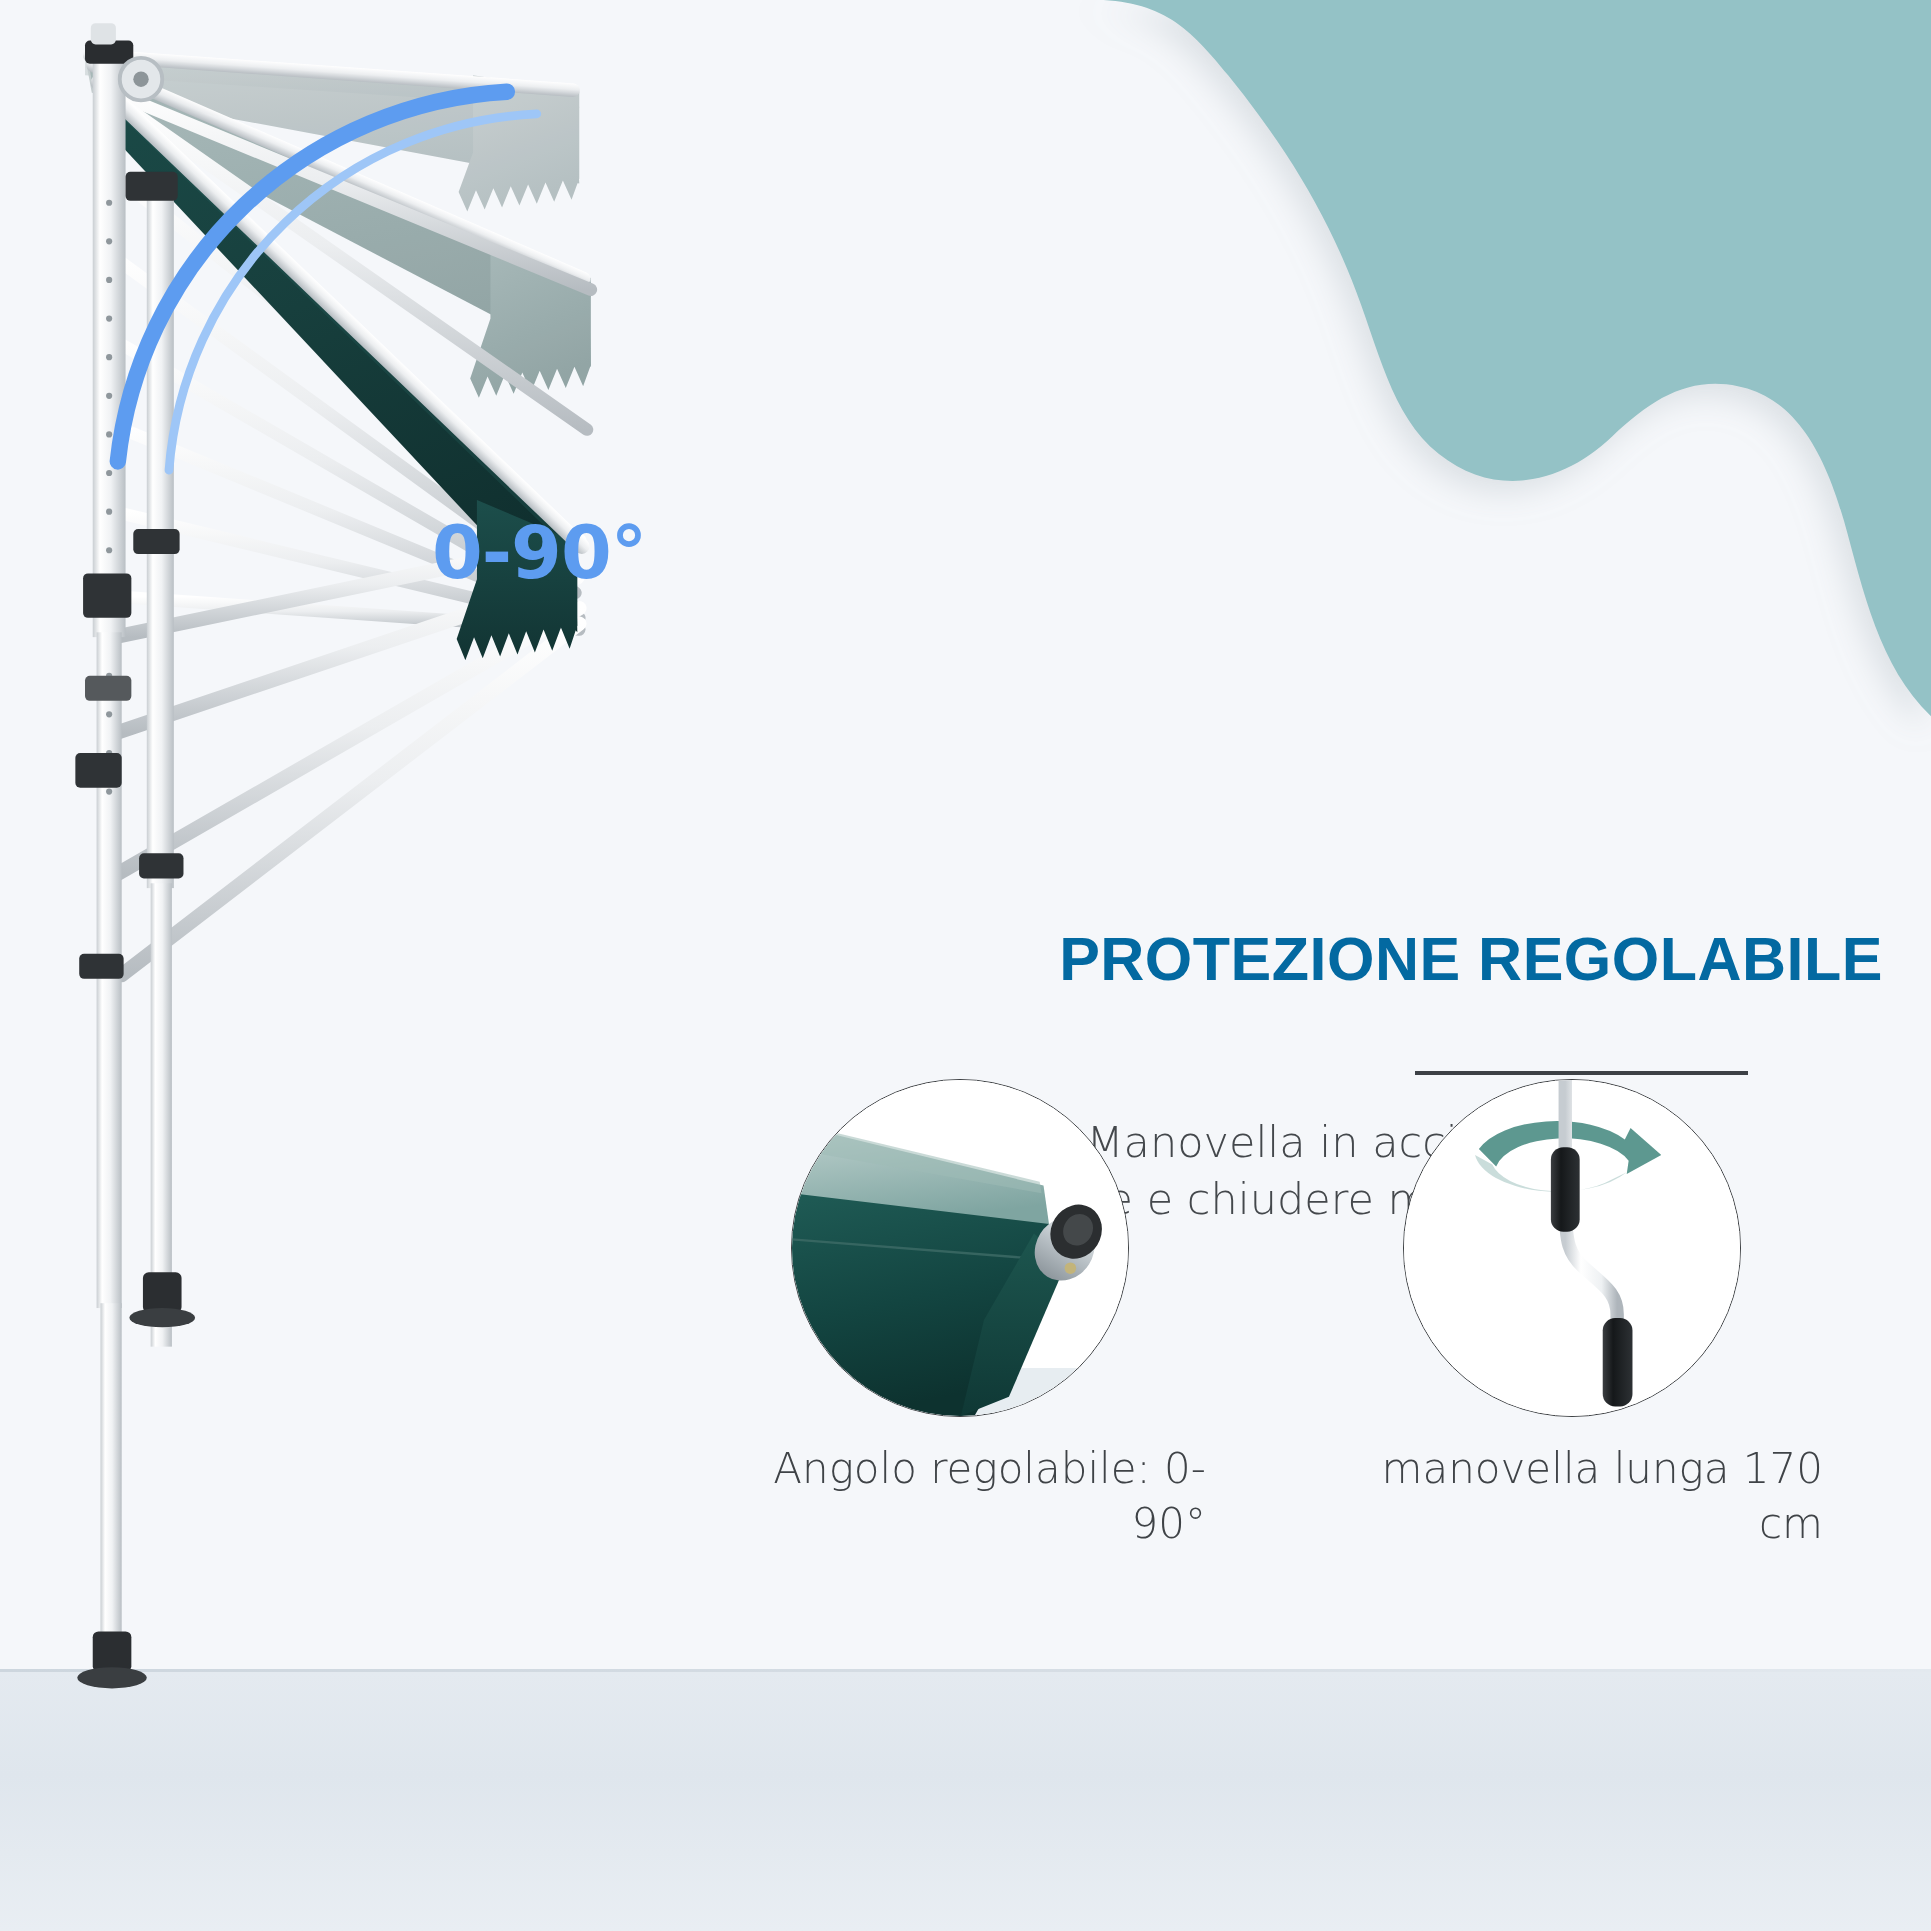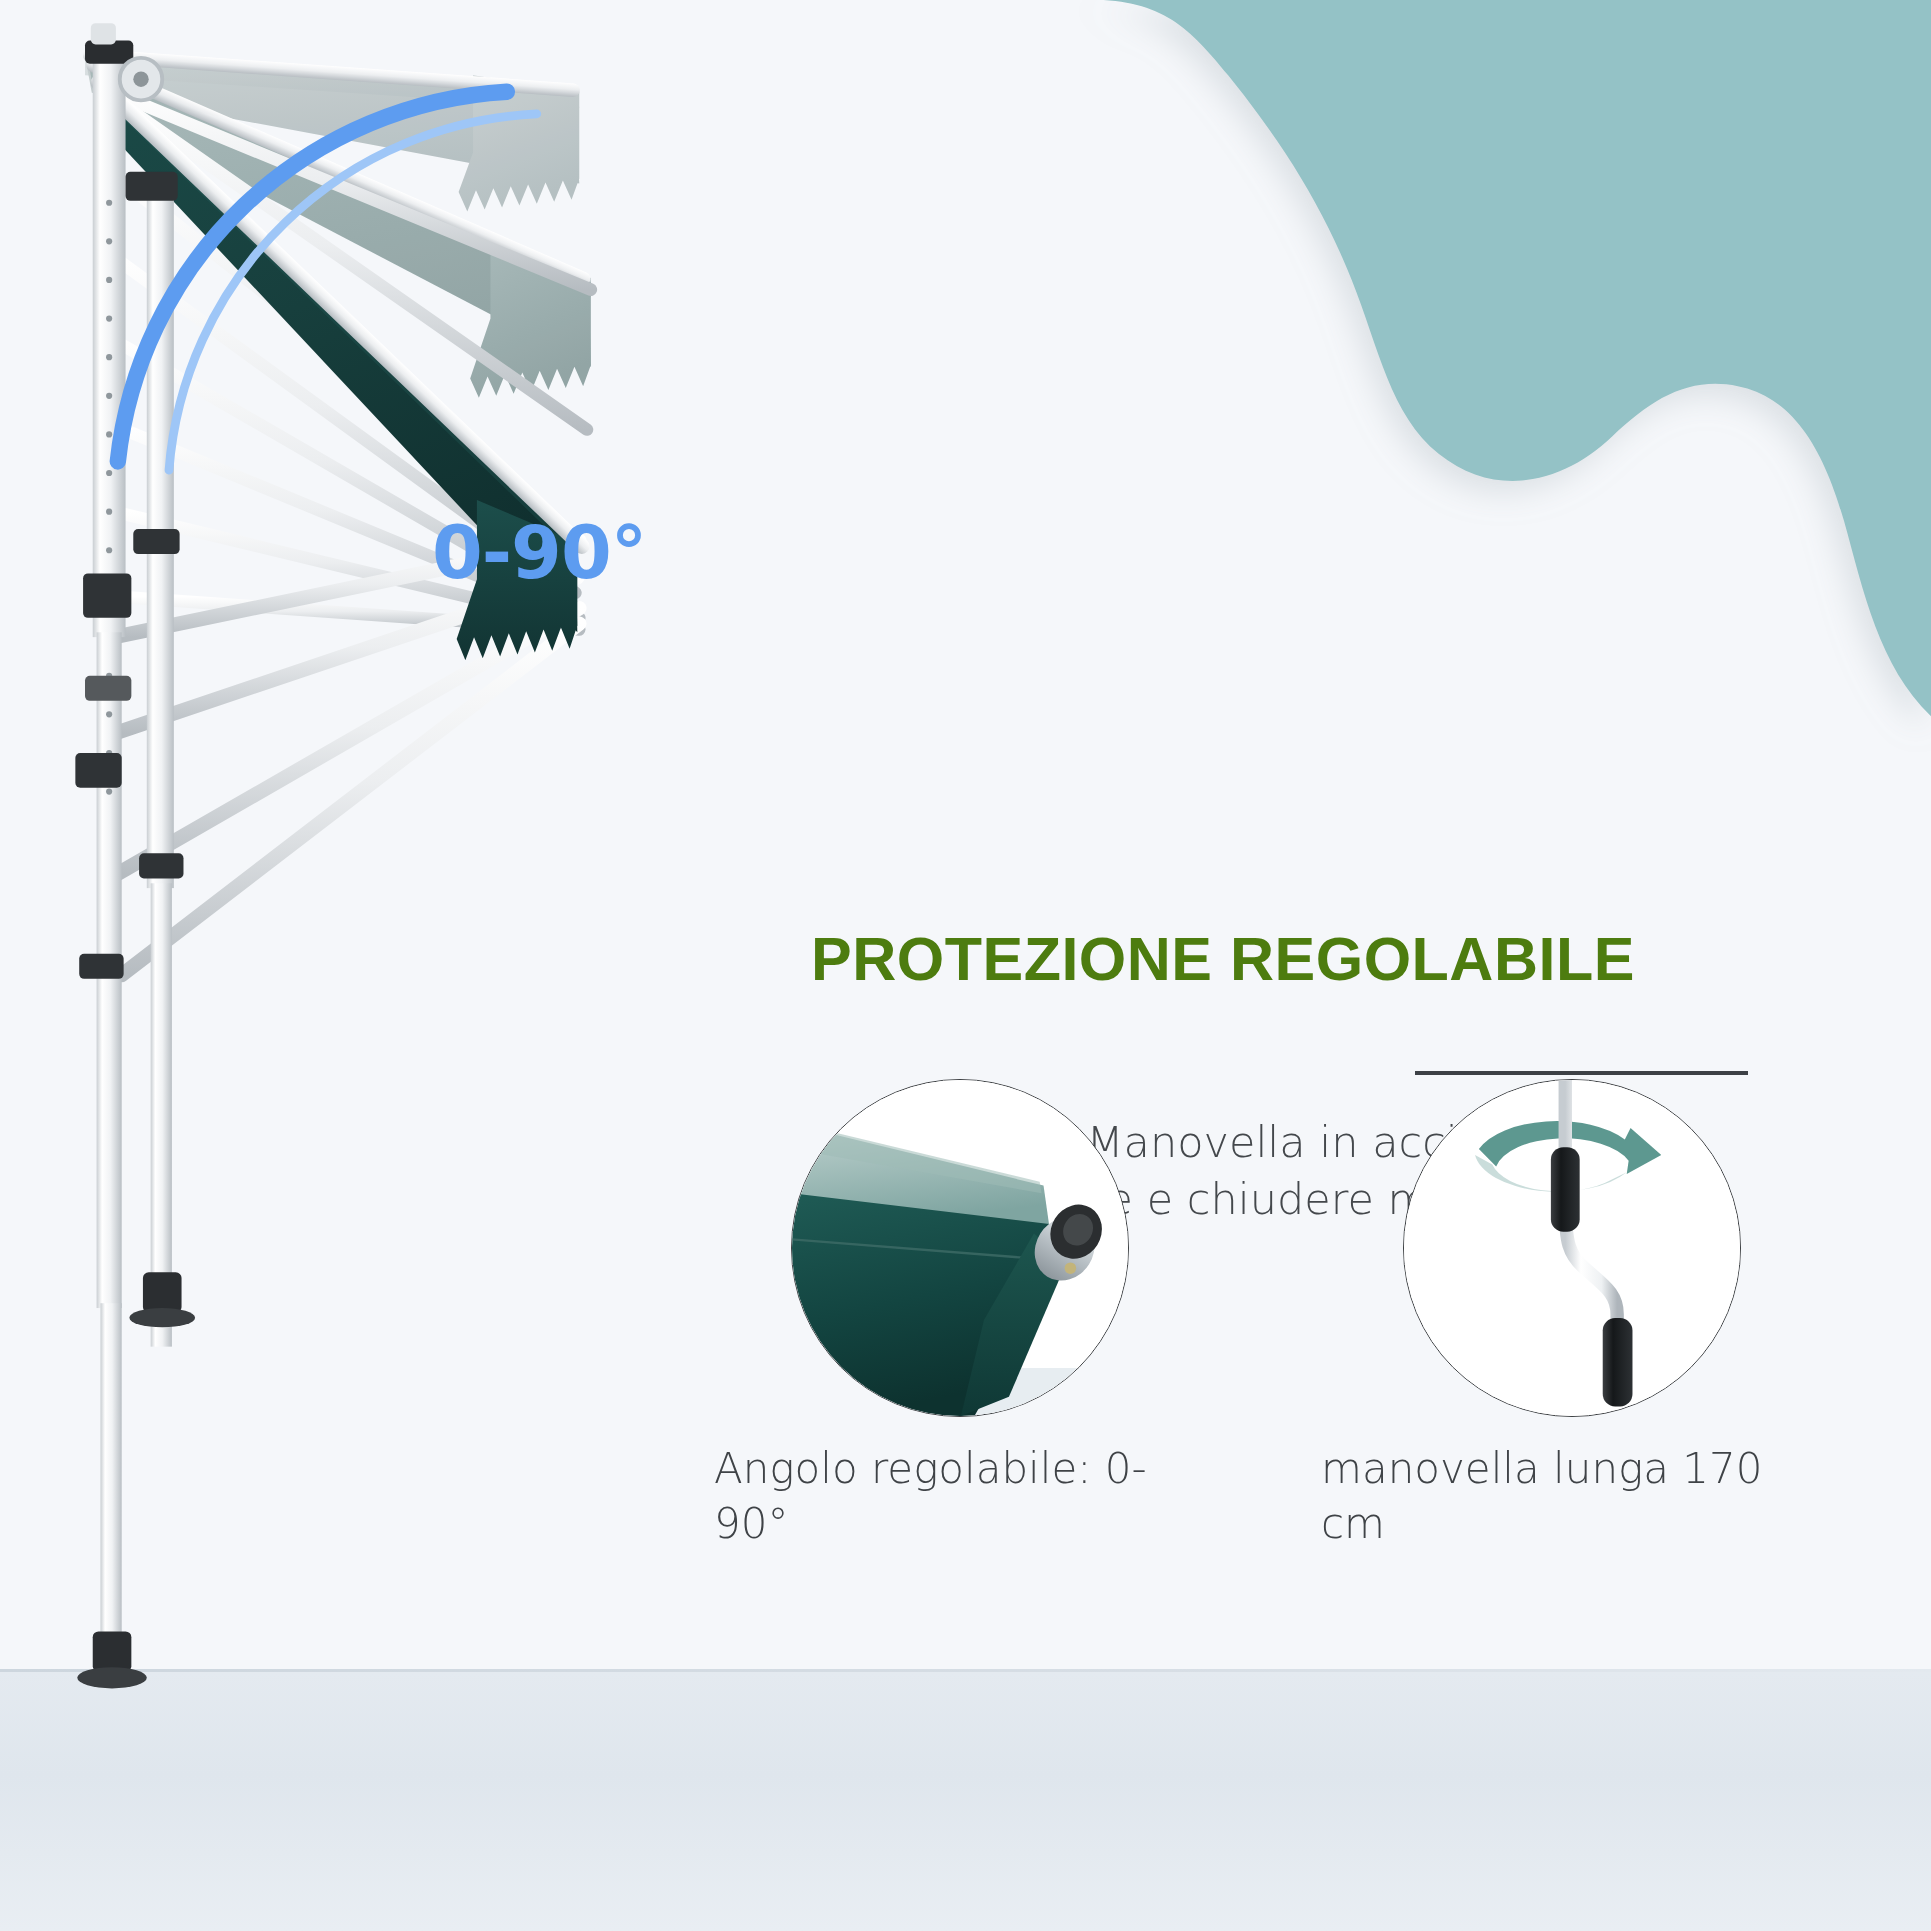--- a/index.html
+++ b/index.html
@@ -41,22 +41,22 @@
     margin-left:28px;
   }
 
   
   .panel { position:absolute; left:811px; top:927px; width:1072px; }
   .headline {
     font-family:"Liberation Sans", sans-serif;
     font-size:61px;
     font-weight:bold;
     letter-spacing:0.5px;
-    color:#4d7c0f;
-    text-align:left;
+    color:#0369a1;
+    text-align:right;
     line-height:1.05;
     white-space:nowrap;
   }
   .rule {
     width:333px; height:3.9px; background:#3d4146;
     margin:80px 0 0 auto; margin-right:135px;
   }
   .subhead {
     margin-top:39px;
     font-family:"DejaVu Sans", sans-serif;
@@ -76,21 +76,21 @@
     border:1.9px solid #3c3f42;
     background:#ffffff;
   }
   .circle svg { display:block; width:100%; height:100%; }
   .caption {
     margin-top:25px;
     font-family:"DejaVu Sans", sans-serif;
     font-size:42px;
     font-weight:300;
     color:#3f4347;
-    text-align:left;
+    text-align:right;
     line-height:1.3;
   }
   #inset-angle { left:714px; top:1079px; width:492px; }
   #inset-angle .circle { width:338px; height:338px; margin:0 auto; }
   #inset-crank { left:1321px; top:1079px; width:502px; }
   #inset-crank .circle { width:338px; height:338px; margin:0 auto; }
 </style>
 </head>
 <body>
 

